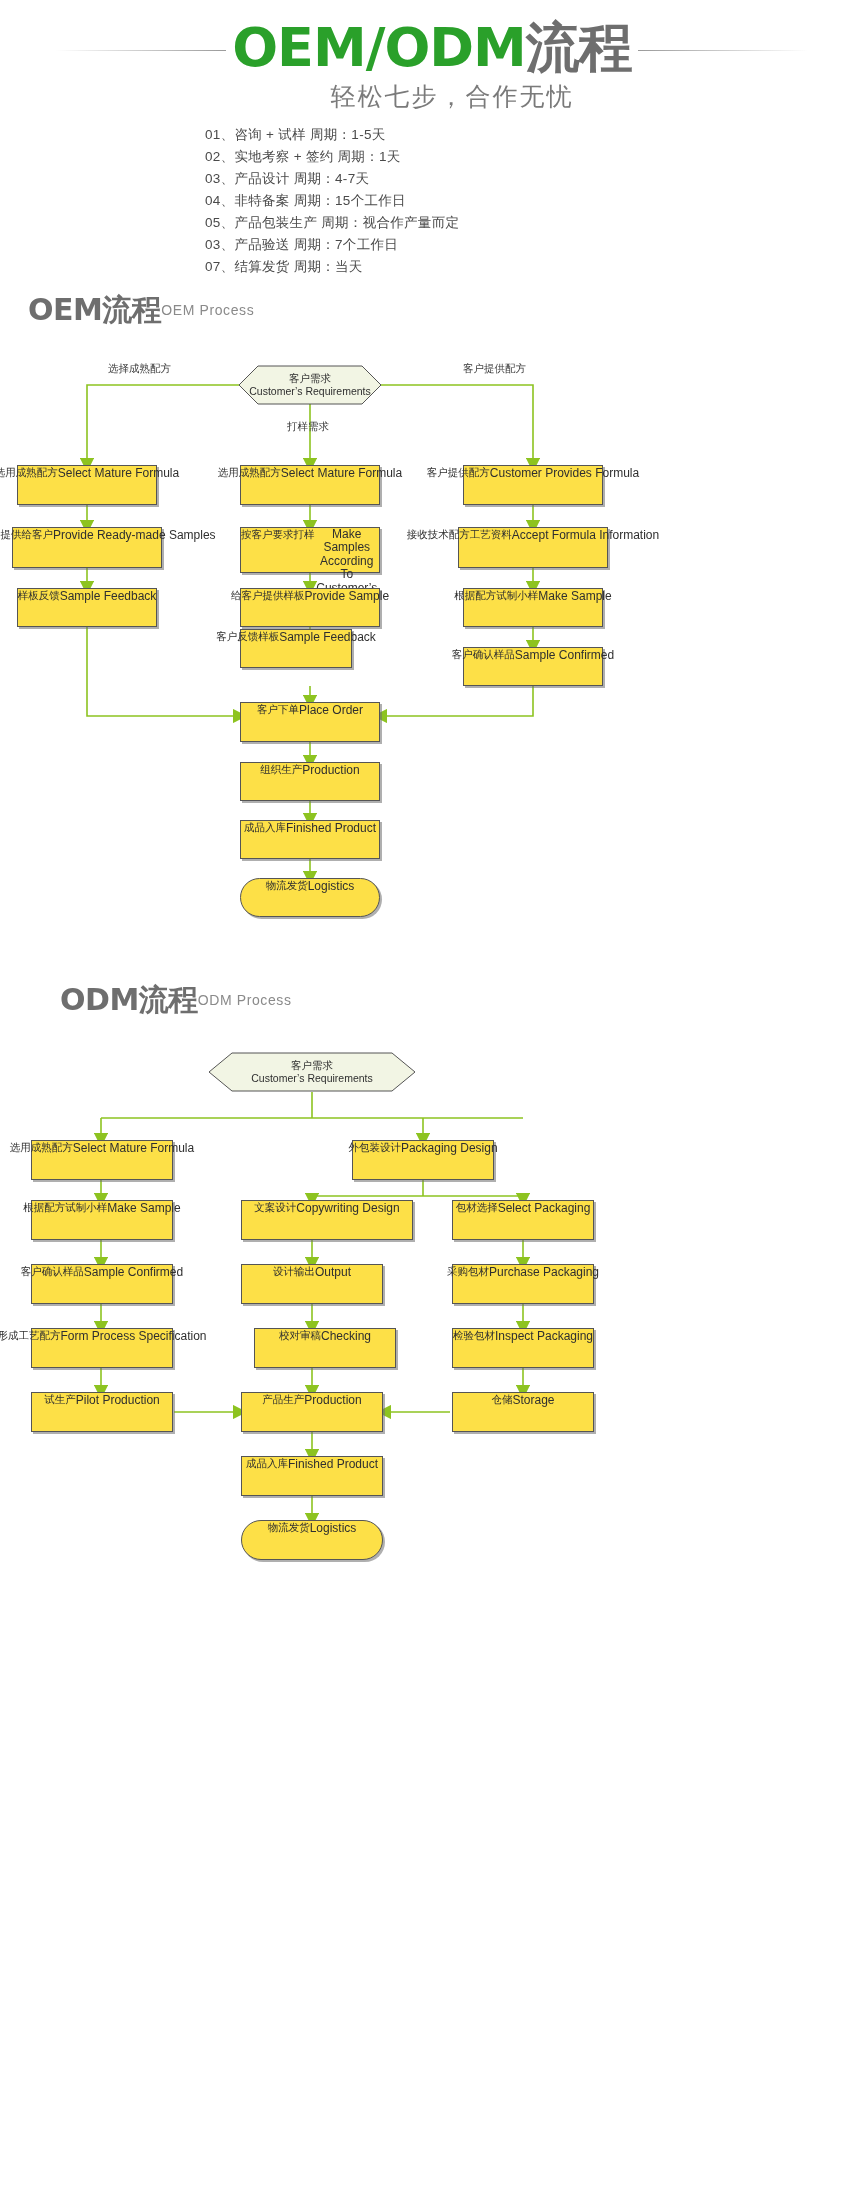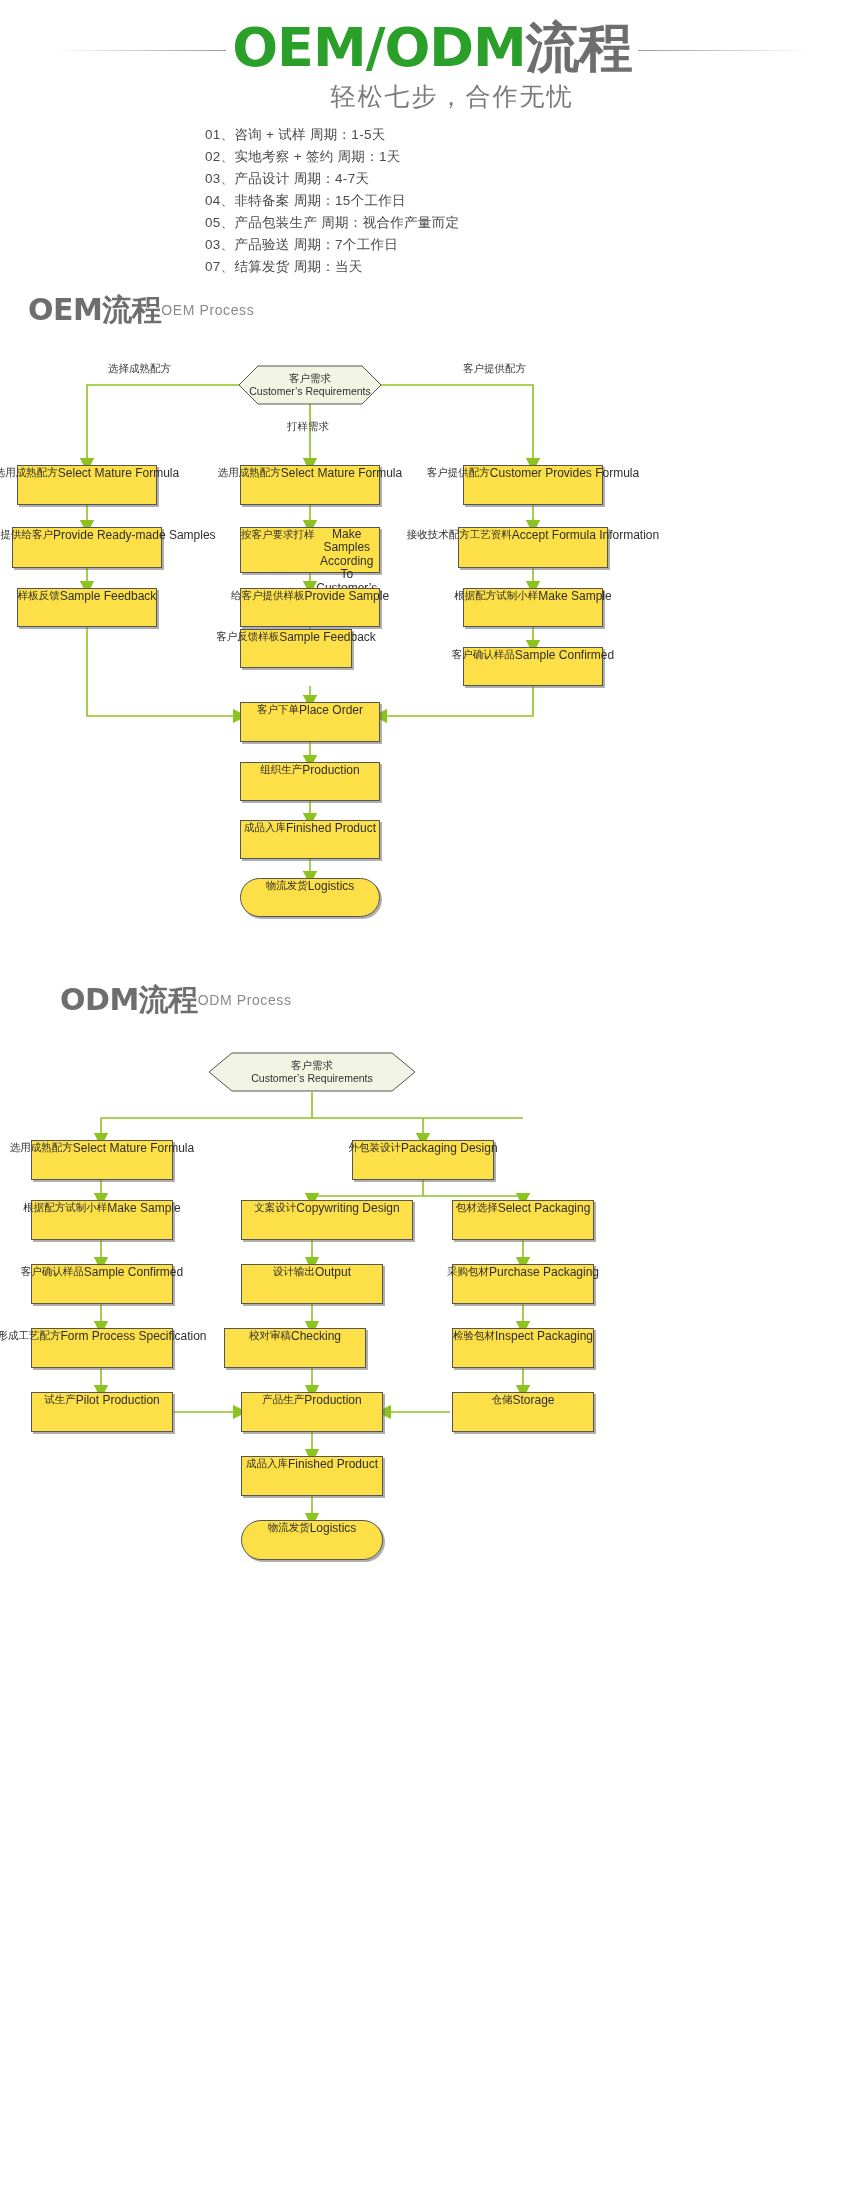--- a/index.html
+++ b/index.html
@@ -271,21 +271,21 @@
   </div>
 
   <div class="node" style="left:241px;top:160px;width:172px;height:40px;">
     <span class="cn">文案设计</span>
     <span class="en">Copywriting Design</span>
   </div>
   <div class="node" style="left:241px;top:224px;width:142px;height:40px;">
     <span class="cn">设计输出</span>
     <span class="en">Output</span>
   </div>
-  <div class="node" style="left:224px;top:288px;width:142px;height:40px;">
+  <div class="node" style="left:254px;top:288px;width:142px;height:40px;">
     <span class="cn">校对审稿</span>
     <span class="en">Checking</span>
   </div>
 
   <div class="node" style="left:452px;top:160px;width:142px;height:40px;">
     <span class="cn">包材选择</span>
     <span class="en">Select Packaging</span>
   </div>
   <div class="node" style="left:452px;top:224px;width:142px;height:40px;">
     <span class="cn">采购包材</span>

